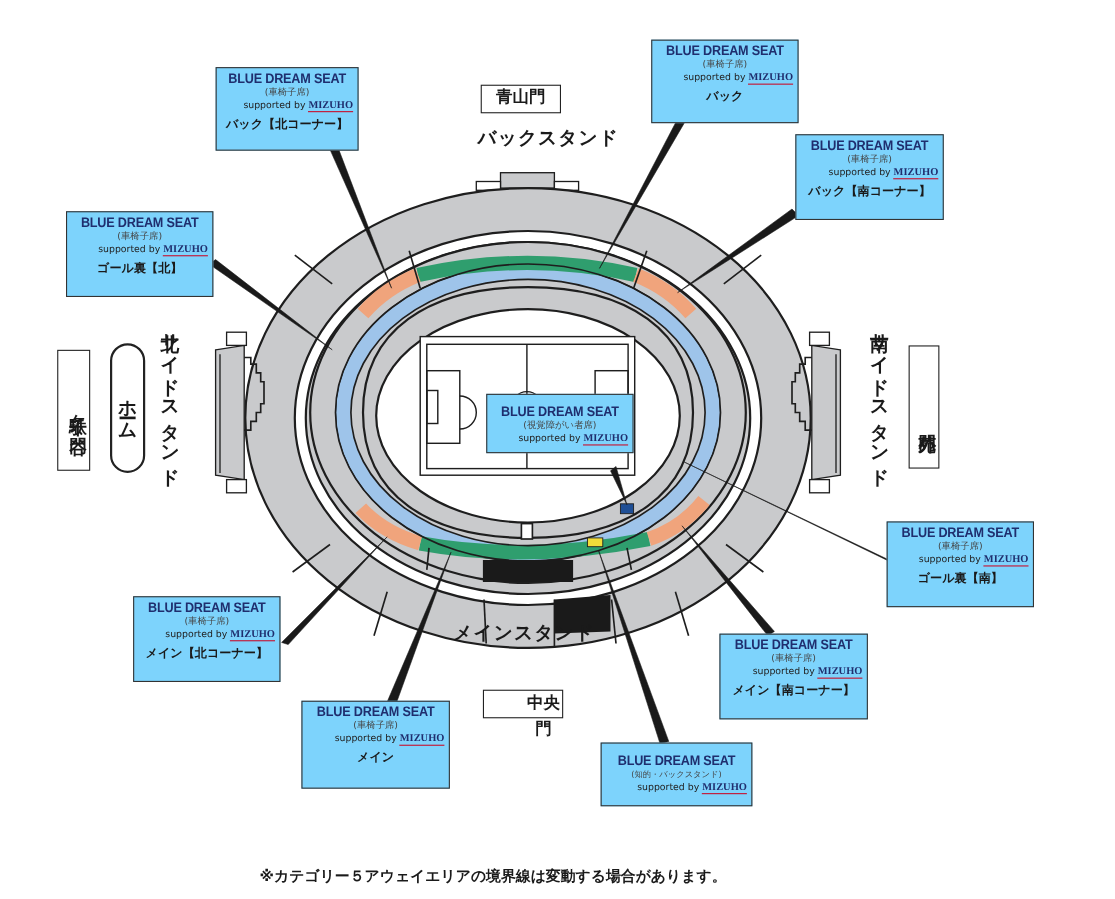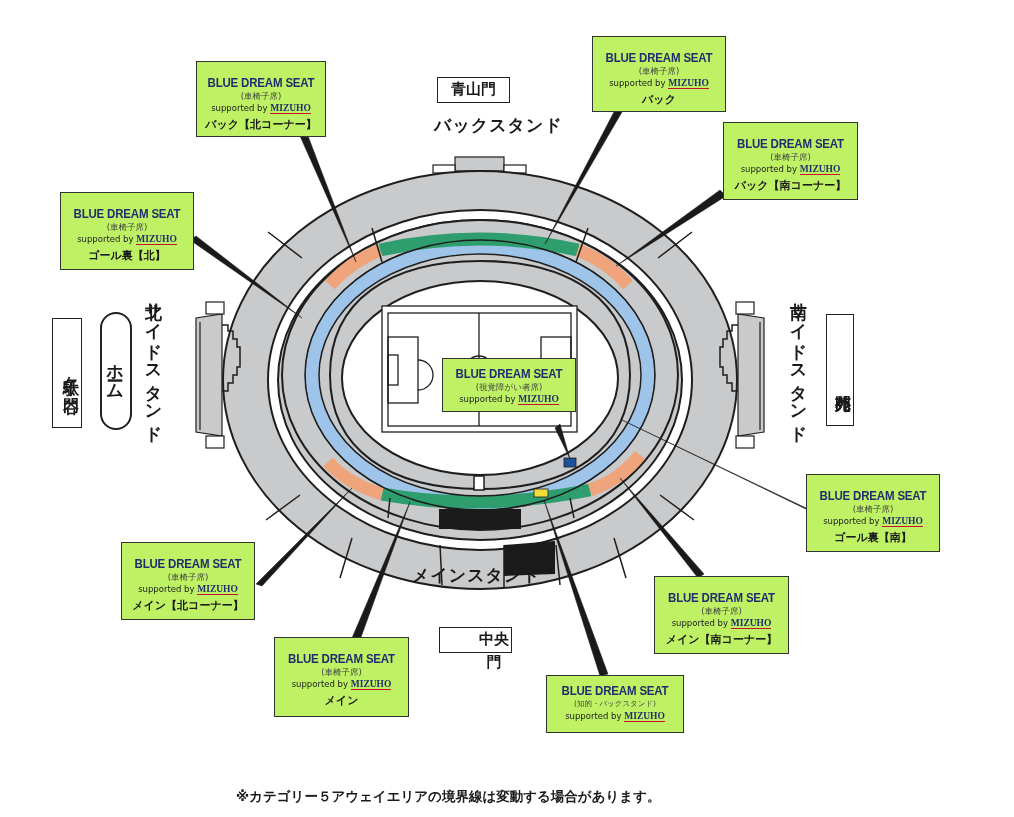--- a/index.html
+++ b/index.html
@@ -1,24 +1,24 @@
 <!DOCTYPE html>
 <html><head>
 <meta charset="utf-8">
 <style>
   html, body { margin:0; padding:0; background:#ffffff; }
   body { width:1014px; height:817px; position:relative; overflow:hidden;
          font-family:"DejaVu Sans", "Liberation Sans", sans-serif; color:#1a1a1a; }
   #map { position:absolute; left:0; top:0; }
-  .seat-box { position:absolute; background:#bef264; border:1.5px solid #333;
-              text-align:center; box-sizing:border-box; padding:14px 4px 4px; }
+  .seat-box { position:absolute; background:#7dd3fc; border:1.5px solid #333;
+              text-align:center; box-sizing:border-box; padding:2px 4px 4px; }
   .seat-title { font-family:"Liberation Sans", sans-serif; font-weight:bold; color:#1f2e6e;
                 font-size:12.5px; letter-spacing:-0.2px; line-height:14px; transform:scaleX(0.92); }
   .seat-sub { font-size:8.5px; color:#444; line-height:12px; }
-  .seat-sup { font-size:8.5px; color:#222; line-height:13px; white-space:nowrap; }
+  .seat-sup { font-size:8.5px; color:#222; line-height:13px; white-space:nowrap;text-align:right; }
   .mizuho { font-family:"Liberation Serif", serif; font-weight:bold; color:#1f2e6e; font-size:9.5px;
             border-bottom:1.5px solid #c8102e; padding-bottom:0px; }
   .seat-area { font-size:11px; font-weight:bold; line-height:16px; margin-top:2px; }
   .gate { position:absolute; border:1.5px solid #222; background:#fff; font-size:15px;
           font-weight:bold; text-align:center; box-sizing:border-box; }
   .stand-h { position:absolute; font-size:17px; font-weight:bold; letter-spacing:1px; white-space:nowrap; }
   .vtext { writing-mode:vertical-rl; text-orientation:upright; }
   .stand-v { position:absolute; font-size:17px; font-weight:bold; letter-spacing:1px; }
   .home { position:absolute; border:2px solid #222; border-radius:18px; font-size:17px; font-weight:bold;
           box-sizing:border-box; display:flex; align-items:center; justify-content:center; background:#fff; }
@@ -128,21 +128,21 @@
     <path d="M190,240 L196,236 L302,318 Z" stroke-width="0.5"></path>
     <path d="M555,428 L560,424 L570,459 Z" stroke-width="0.5"></path>
     <path d="M806,508 L812,512 L622,420 Z" stroke-width="0.5"></path>
     <path d="M256,584 L262,586 L352,488 Z" stroke-width="0.5"></path>
     <path d="M698,578 L704,574 L620,478 Z" stroke-width="0.5"></path>
     <path d="M352,638 L360,640 L410,502 Z" stroke-width="0.5"></path>
     <path d="M600,676 L608,674 L544,500 Z" stroke-width="0.5"></path>
   </g>
 </svg>
 
-<div class="gate" style="left:437px;top:77px;width:73px;height:26px;line-height:23px;">青山門</div>
+<div class="gate" style="left:437px;top:77px;width:73px;height:26px;line-height:23px;font-family:Liberation Mono, monospace;">青山門</div>
 <div class="stand-h" style="left:410px;top:114px;margin-left:24px;">バックスタンド</div>
 <div class="stand-h" style="left:412px;top:564px;">メインスタンド</div>
 <div class="gate" style="left:439px;top:627px;width:73px;height:26px;line-height:23px;padding-left:37px;">中央門</div>
 
 <div class="gate vtext" style="left:52px;top:318px;width:30px;height:110px;font-size:16px;padding-top:6px;">千駄ヶ谷門</div>
 <div class="home vtext" style="left:100px;top:312px;width:32px;height:118px;">ホーム</div>
 <div class="stand-v vtext" style="left:143px;top:290px;">北サイドスタンド</div>
 
 <div class="stand-v vtext" style="left:788px;top:290px;">南サイドスタンド</div>
 <div class="gate vtext" style="left:826px;top:314px;width:28px;height:112px;font-size:16px;padding-top:26px;">外苑門</div>

